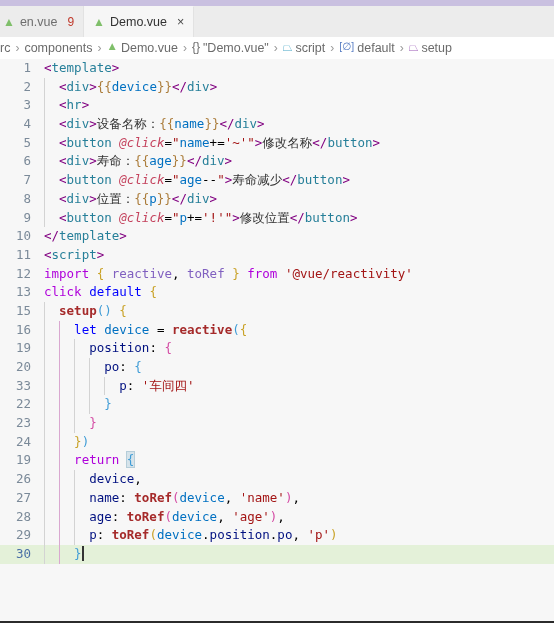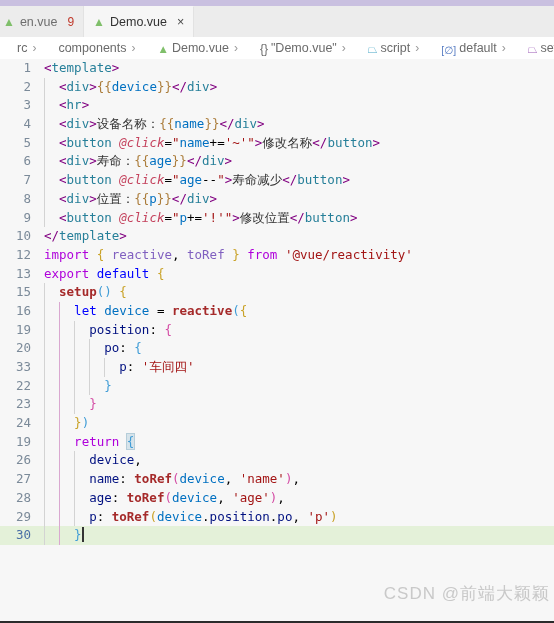--- a/index.html
+++ b/index.html
@@ -73,21 +73,21 @@
     position: absolute; top: 37px; left: 0;
     width: 554px; height: 22px;
     background: #ffffff;
     display: flex; align-items: center;
     padding-left: 0px;
     font-size: 12.5px;
     color: #6b6b6b;
     white-space: nowrap;
     overflow: hidden;
   }
-  .crumb { display: inline-flex; align-items: flex-end; padding-left: 17px; }
+  .crumb { display: inline-flex; align-items: flex-start; }
   .crumb-sep { margin: 0 5px; color: #9a9a9a; font-size: 12px; }
   .ic { margin-right: 3px; display: inline-block; line-height: 1; }
   .ic-vue { color: #7fbf6a; font-size: 11.5px; }
   .ic-brace { color: #6b6b6b; font-size: 12px; }
   .ic-cube-c { color: #4aa8c7; font-size: 12px; }
   .ic-cube-p { color: #9b59b6; font-size: 12px; }
   .ic-sq { color: #5a7fc4; font-size: 10.5px; }
 
   
   .editor {
@@ -290,29 +290,33 @@
       <div class="row">
         <span class="ln">9</span>
         <span class="code"><span class="guide" style="left:4px"></span>  <span class="pk">&lt;</span><span class="tg">button</span> <span class="at">@click</span><span class="op">=</span><span class="st">"</span><span class="vr">p</span><span class="op">+=</span><span class="st">'!'</span><span class="st">"</span><span class="pk">&gt;</span><span class="txt">修改位置</span><span class="pk">&lt;/</span><span class="tg">button</span><span class="pk">&gt;</span></span>
       </div>
 
       <div class="row">
         <span class="ln">10</span>
         <span class="code"><span class="pk">&lt;/</span><span class="tg">template</span><span class="pk">&gt;</span></span>
       </div>
 
+      <div class="row">
+        <span class="ln">11</span>
+        <span class="code"><span class="pk">&lt;</span><span class="tg">script</span><span class="pk">&gt;</span></span>
+      </div>
 
       <div class="row">
         <span class="ln">12</span>
         <span class="code"><span class="kw2">import</span> <span class="by">{</span> <span class="idl">reactive</span><span class="op">,</span> <span class="idl">toRef</span> <span class="by">}</span> <span class="kw2">from</span> <span class="st">'@vue/reactivity'</span></span>
       </div>
 
       <div class="row">
         <span class="ln">13</span>
-        <span class="code"><span class="kw2">export</span> <span class="kw">default</span> <span class="by">{</span></span>
+        <span class="code"><span class="kw2">click</span> <span class="kw">default</span> <span class="by">{</span></span>
       </div>
 
 
       <div class="row">
         <span class="ln">15</span>
         <span class="code"><span class="guide" style="left:4px"></span>  <span class="fnb">setup</span><span class="bb">()</span> <span class="by">{</span></span>
       </div>
 
       <div class="row">
         <span class="ln">16</span>
@@ -376,17 +380,16 @@
         <span class="code"><span class="guide" style="left:4px"></span><span class="guide active" style="left:19px"></span><span class="guide" style="left:34px"></span>      <span class="prop">p</span><span class="op">:</span> <span class="fnb">toRef</span><span class="by">(</span><span class="vr">device</span><span class="op">.</span><span class="prop">position</span><span class="op">.</span><span class="prop">po</span><span class="op">,</span> <span class="st">'p'</span><span class="by">)</span></span>
       </div>
 
       <div class="row cursor-line">
         <span class="ln">30</span>
         <span class="code"><span class="guide" style="left:4px"></span><span class="guide active" style="left:19px"></span>    <span class="bb">}</span><span class="caret"></span></span>
       </div>
 
     </div>
 
-    <div class="watermark">CSDN @前端大颖颖</div>
   </div>
 
   <div class="bottom-rule"></div>
 </div>
 
 </body></html>

